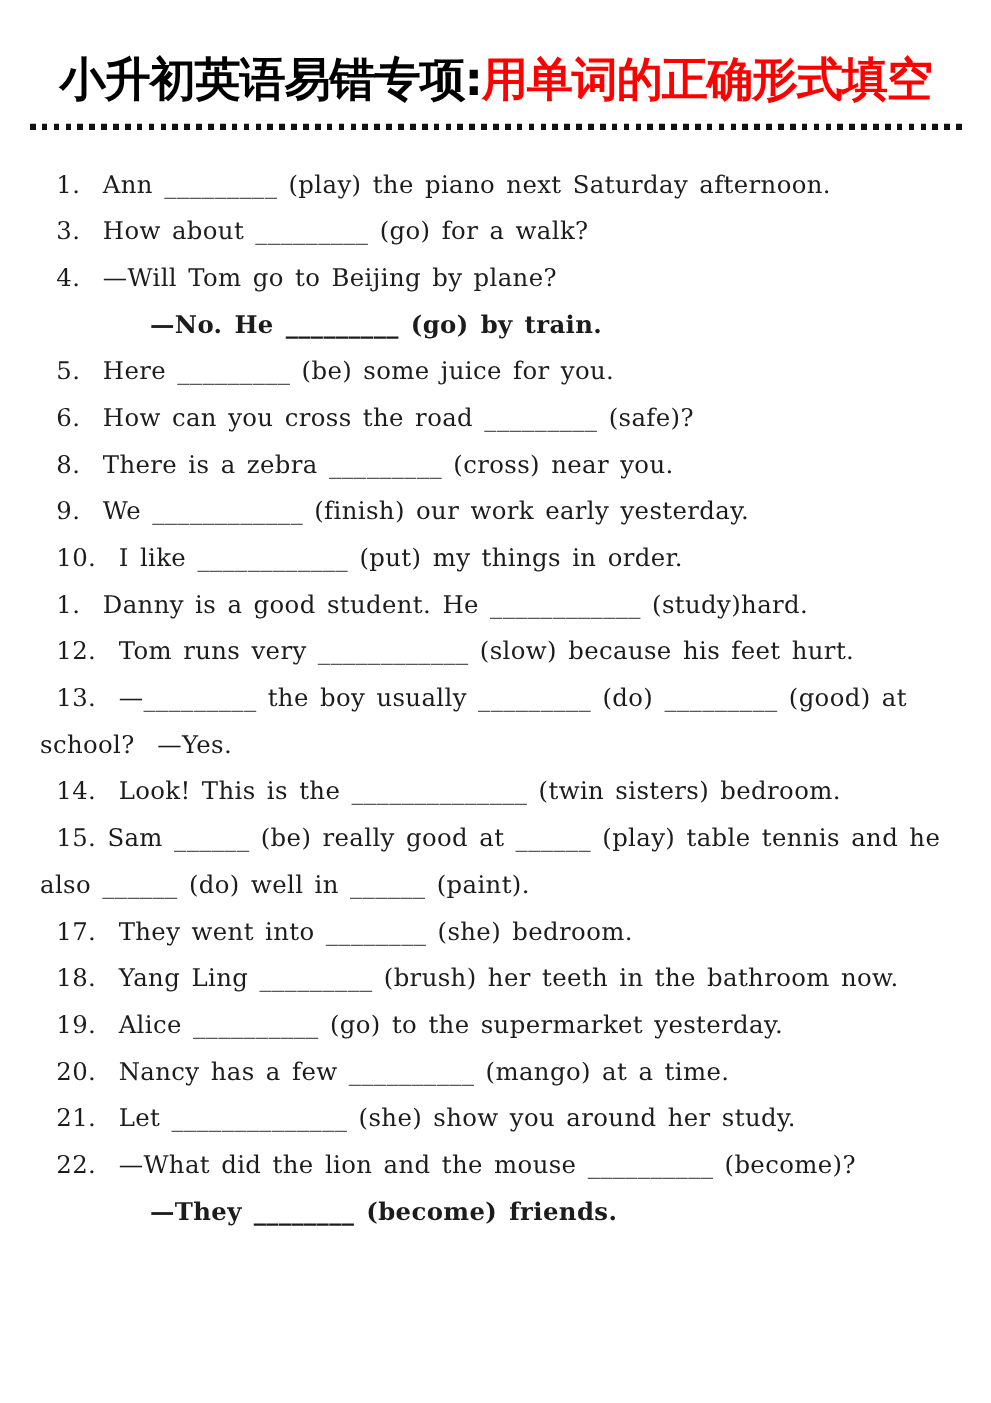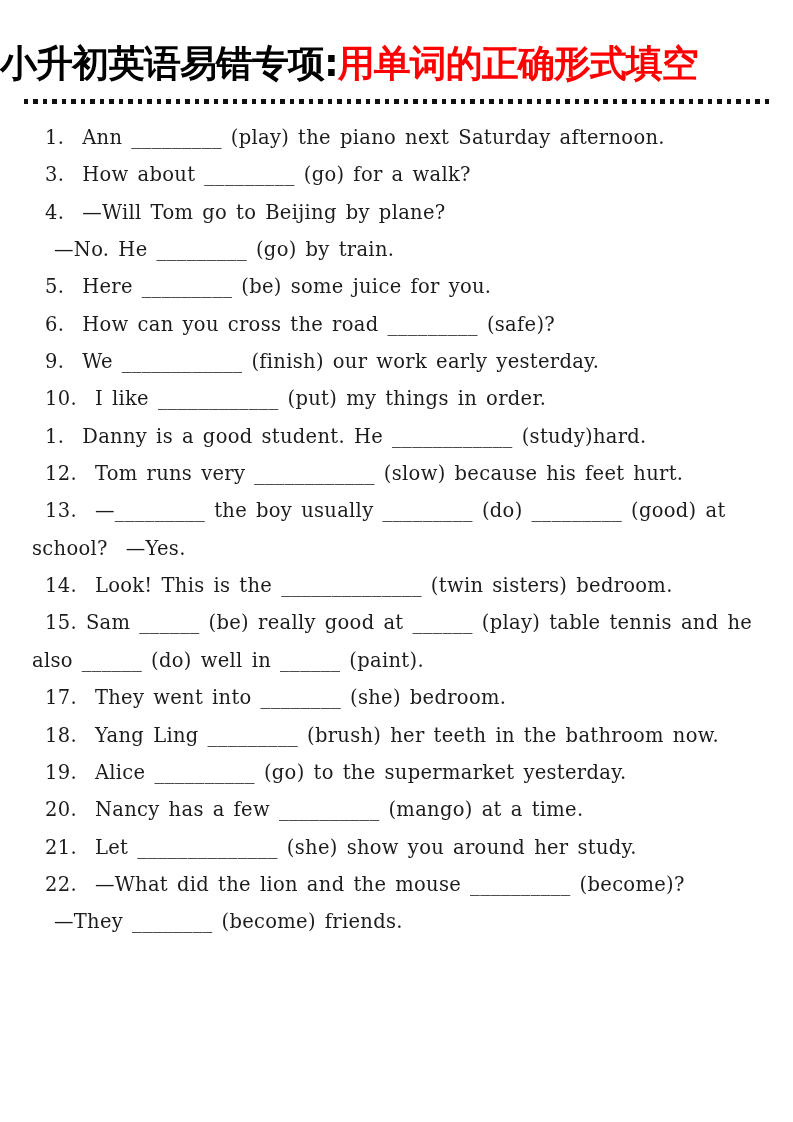--- a/index.html
+++ b/index.html
@@ -16,21 +16,21 @@
   }
   .page {
     width: 793px;
     height: 1122px;
     background: #ffffff;
     position: relative;
   }
   .title {
     margin: 0;
     padding-top: 42px;
-    text-align: left;
+    text-align: center;
     font-family: "DejaVu Sans", "Liberation Sans", sans-serif;
     font-weight: 700;
     font-size: 37px;
     line-height: 44px;
     letter-spacing: -1px;
     color: #000000;
     white-space: nowrap;
   }
   .title .red {
     color: #fe0000;
@@ -38,49 +38,50 @@
   .dotted-rule {
     margin: 13px 23px 0 24px;
     height: 5px;
     background: repeating-linear-gradient(
       90deg,
       #111111 0px, #111111 4.5px,
       transparent 4.5px, transparent 9.5px
     );
   }
   .content {
-    margin-top: 15px;
+    margin-top: 25px;
     font-size: 19.5px;
   }
   .ln {
     line-height: 37.35px;
     white-space: pre;
     letter-spacing: 0.3px;
     word-spacing: 2.5px;
   }
   .num    { padding-left: 45px; }
   .wrap   { padding-left: 32px; }
-  .dialog { padding-left: 54px; }
+  .dialog { padding-left: 120px; font-weight: bold; }
 </style>
 </head>
 <body>
 
 <div class="page">
 
   <h1 class="title"><span>小升初英语易错专项:</span><span class="red">用单词的正确形式填空</span></h1>
 
   <div class="dotted-rule"></div>
 
   <div class="content">
     <div class="ln num">1.  Ann _________ (play) the piano next Saturday afternoon.</div>
     <div class="ln num">3.  How about _________ (go) for a walk?</div>
     <div class="ln num">4.  —Will Tom go to Beijing by plane?</div>
     <div class="ln dialog">—No. He _________ (go) by train.</div>
     <div class="ln num">5.  Here _________ (be) some juice for you.</div>
     <div class="ln num">6.  How can you cross the road _________ (safe)?</div>
+    <div class="ln num">8.  There is a zebra _________ (cross) near you.</div>
     <div class="ln num">9.  We ____________ (finish) our work early yesterday.</div>
     <div class="ln num">10.  I like ____________ (put) my things in order.</div>
     <div class="ln num">1.  Danny is a good student. He ____________ (study)hard.</div>
     <div class="ln num">12.  Tom runs very ____________ (slow) because his feet hurt.</div>
     <div class="ln num">13.  —_________ the boy usually _________ (do) _________ (good) at</div>
     <div class="ln wrap">school?  —Yes.</div>
     <div class="ln num">14.  Look! This is the ______________ (twin sisters) bedroom.</div>
     <div class="ln num">15. Sam ______ (be) really good at ______ (play) table tennis and he</div>
     <div class="ln wrap">also ______ (do) well in ______ (paint).</div>
     <div class="ln num">17.  They went into ________ (she) bedroom.</div>

